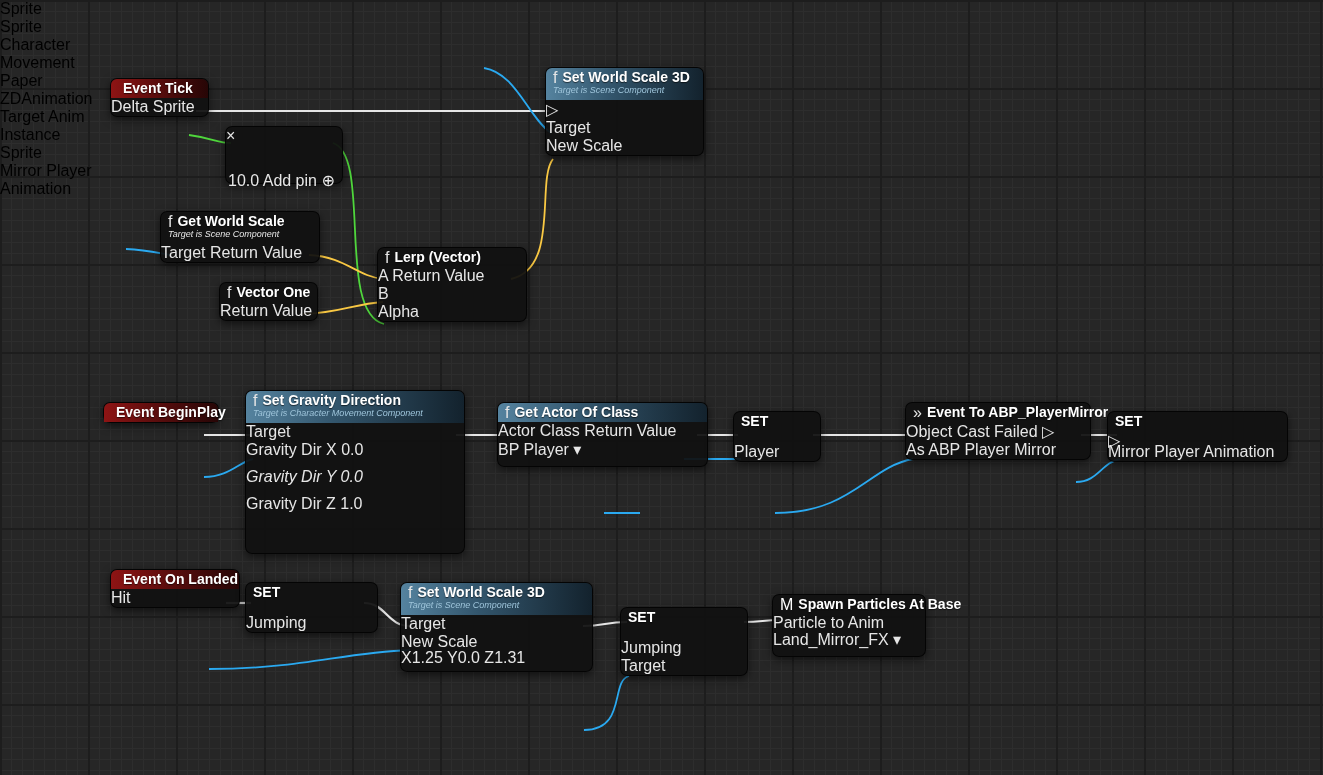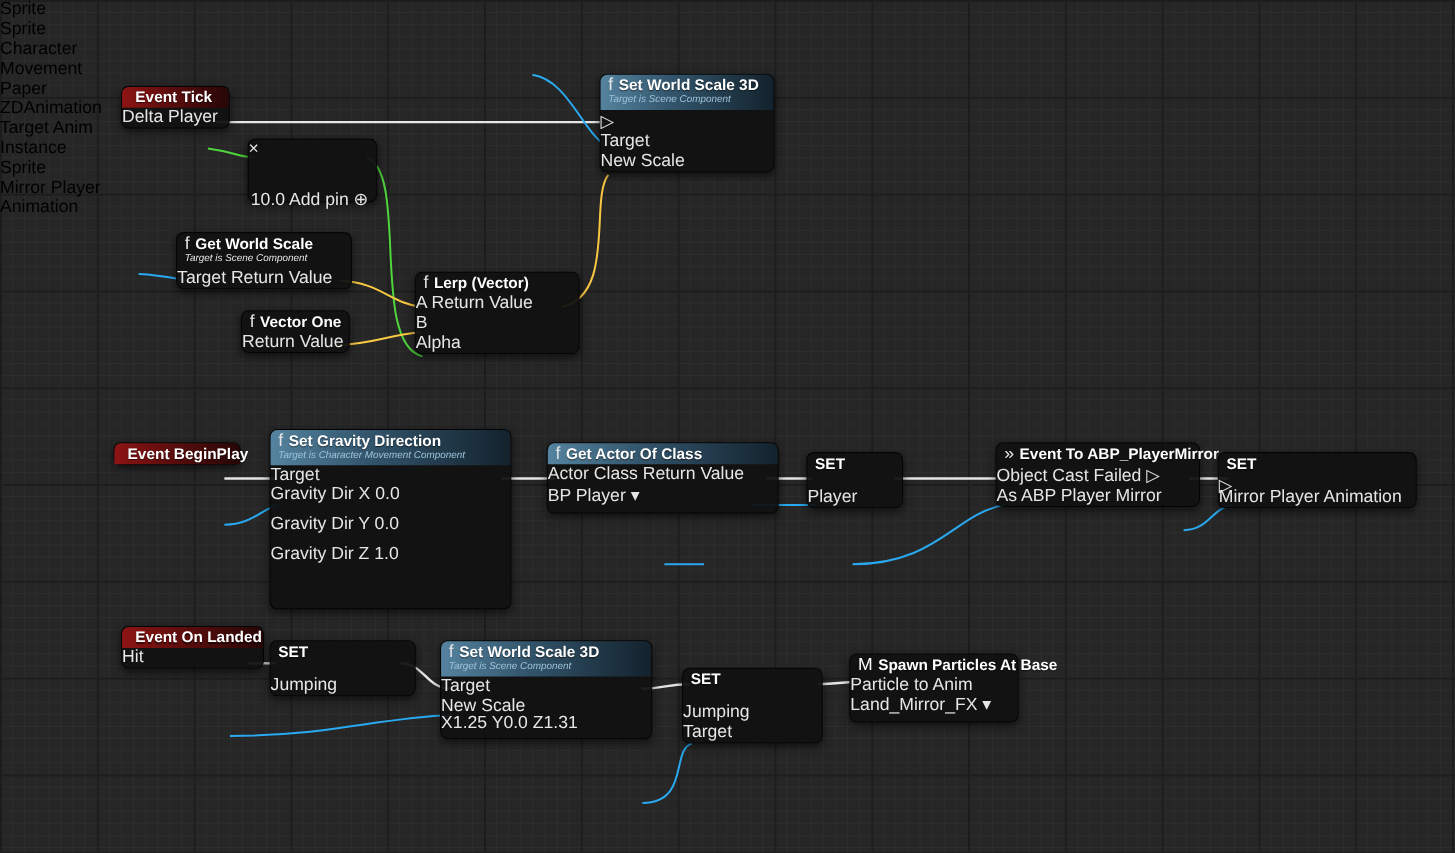--- a/index.html
+++ b/index.html
@@ -126,21 +126,21 @@
   <path d="M511,279 C560,268 536,180 553,159" fill="none" stroke-width="1.8" stroke="#f9c843"></path>
 </svg>
 
 <div class="node" style="left:110px;top:78px;width:97px;">
   <div class="hdr hdr-red">
         <span class="evico"></span>
     <span class="ttl">Event Tick</span>
     <span class="redbox"></span>
       </div>
   <div class="row exec"><span class="sp"></span><span class="pin pr execout"></span></div>
-  <div class="row"><span class="sp"></span><span class="lbl">Delta Player</span>
+  <div class="row"><span class="sp"></span><span class="lbl">Delta Sprite</span>
     <span class="pin pr dot c-flt"></span></div>
 </div>
 
 <div class="node" style="left:225px;top:126px;width:116px;height:56px;">
   <span class="mult-x">×</span>
   <div class="row" style="height:26px;"><span class="pin pl dot c-flt"></span>
     <span class="sp"></span><span class="pin pr dot c-flt"></span></div>
   <div class="row" style="height:26px;"><span class="pin pl ring r-flt"></span>
     <span class="vbox" style="margin-left:2px;">10.0</span>
     <span class="sp"></span>
@@ -237,21 +237,21 @@
         </div>
     <span class="sub">Target is Character Movement Component</span>
   </div>
   <div class="row exec"><span class="pin pl execin"></span>
     <span class="sp"></span><span class="pin pr execout"></span></div>
   <div class="row"><span class="pin pl dot c-obj"></span>
     <span class="lbl">Target</span></div>
   <div class="row" style="height:27px;"><span class="pin pl ring r-flt"></span>
     <span class="lbl">Gravity Dir X</span>
     <span class="vbox">0.0</span></div>
-  <div class="row" style="height:27px;"><span class="pin pl ring r-flt"></span>
+  <div class="row" style="height:27px;font-style:italic;"><span class="pin pl ring r-flt"></span>
     <span class="lbl">Gravity Dir Y</span>
     <span class="vbox">0.0</span></div>
   <div class="row" style="height:27px;"><span class="pin pl ring r-flt"></span>
     <span class="lbl">Gravity Dir Z</span>
     <span class="vbox">1.0</span></div>
 </div>
 
 <div class="node" style="left:497px;top:402px;width:209px;">
   <div class="hdr hdr-blue">
         <span class="fico">f</span>

